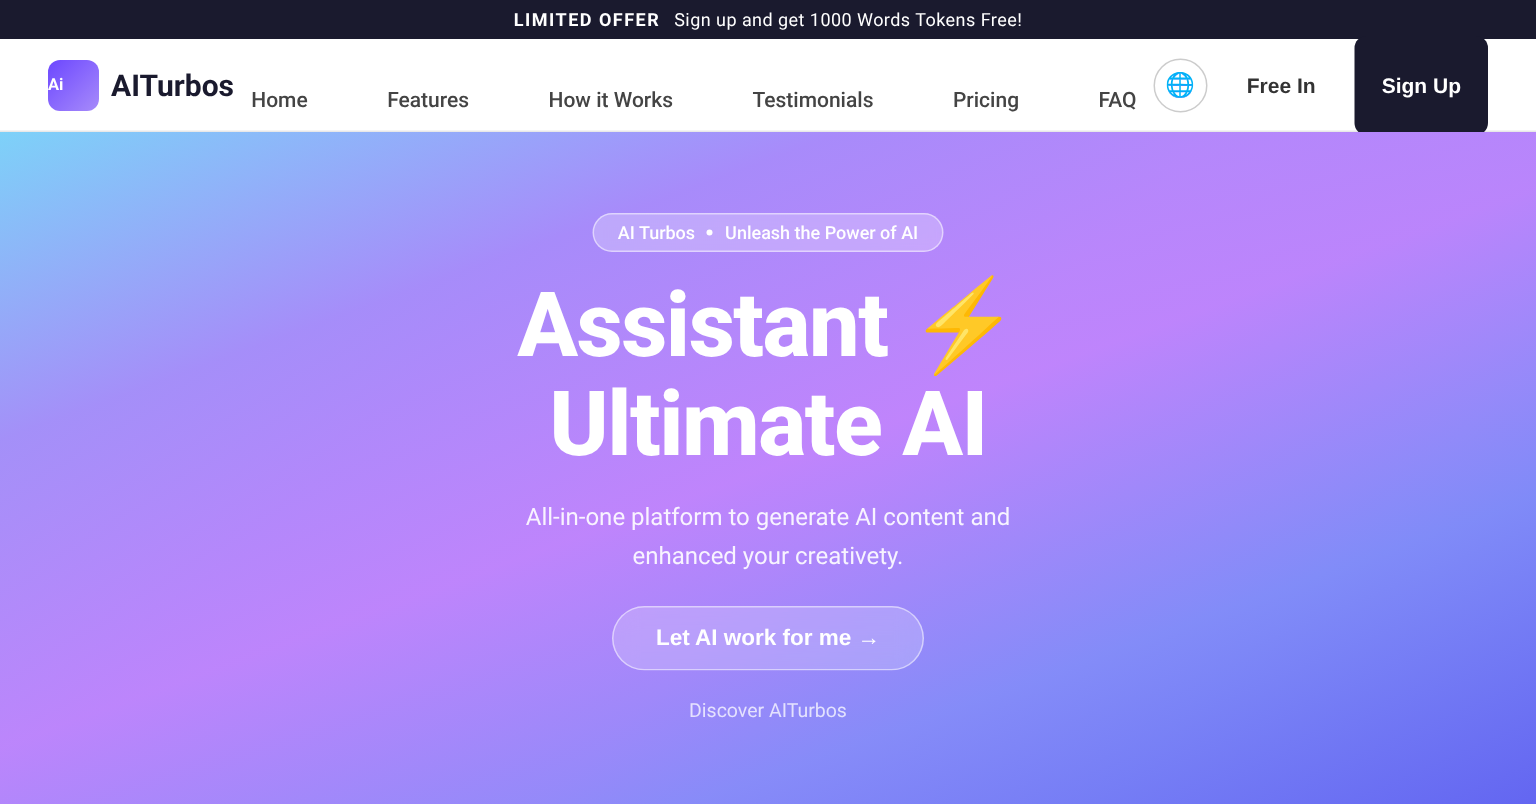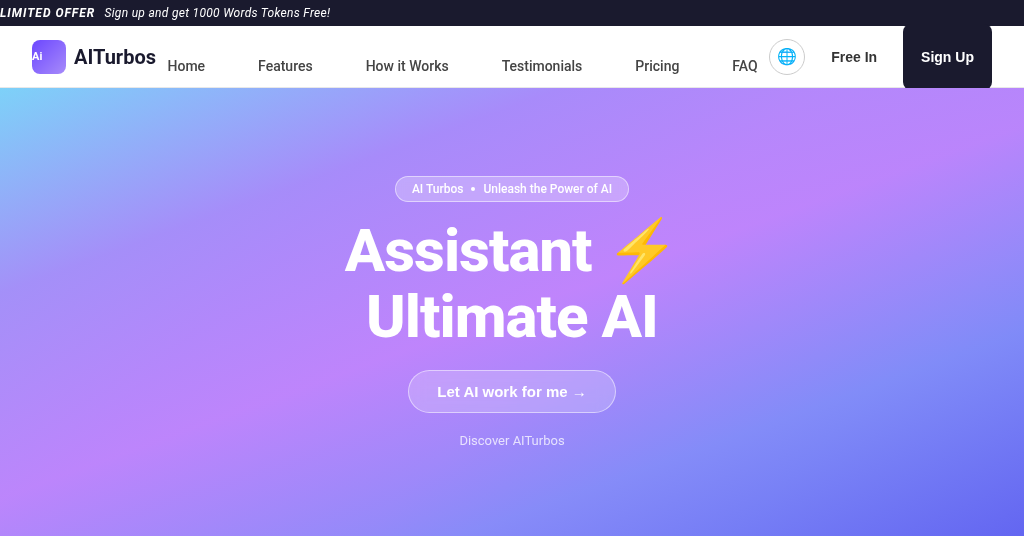--- a/index.html
+++ b/index.html
@@ -12,25 +12,24 @@
       width: 1024px;
       height: 538px;
       overflow: hidden;
       font-family: -apple-system, BlinkMacSystemFont, 'Segoe UI', Roboto, sans-serif;
     }
 
     
     .announcement-bar {
       background-color: #1a1a2e;
       color: #fff;
-      text-align: left;
+      text-align: center;
       padding: 6px 0;
       font-size: 12px;
       letter-spacing: 0.3px;
-      font-style: italic;
     }
 
     .announcement-bar .offer-label {
       font-weight: 700;
       color: #fff;
       text-transform: uppercase;
       margin-right: 6px;
       letter-spacing: 1px;
     }
 
@@ -271,18 +270,19 @@
       <span>AI Turbos</span>
       <span class="badge-dot"></span>
       <span>Unleash the Power of AI</span>
     </div>
 
     <h1 class="hero-title">
       <div>Assistant ⚡</div>
       <div>Ultimate AI</div>
     </h1>
 
+    <p class="hero-subtitle">All-in-one platform to generate AI content and enhanced your creativety.</p>
 
     <button class="cta-btn">Let AI work for me →</button>
 
     <a class="discover-link" href="#">Discover AITurbos</a>
   </div>
 </section>
 
 </body></html>

